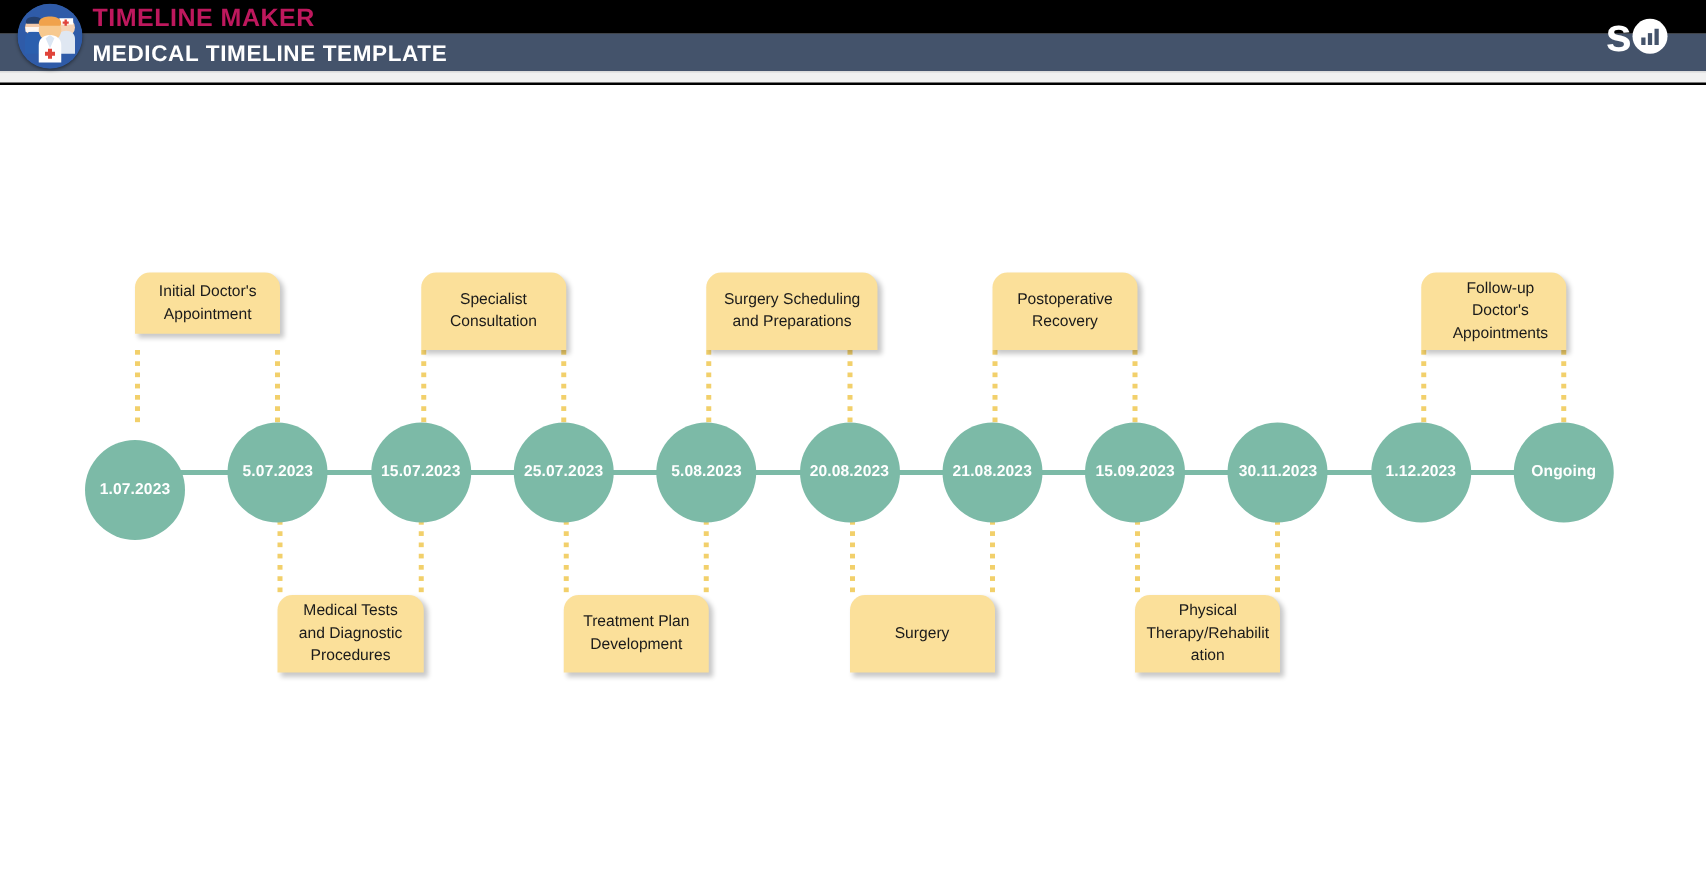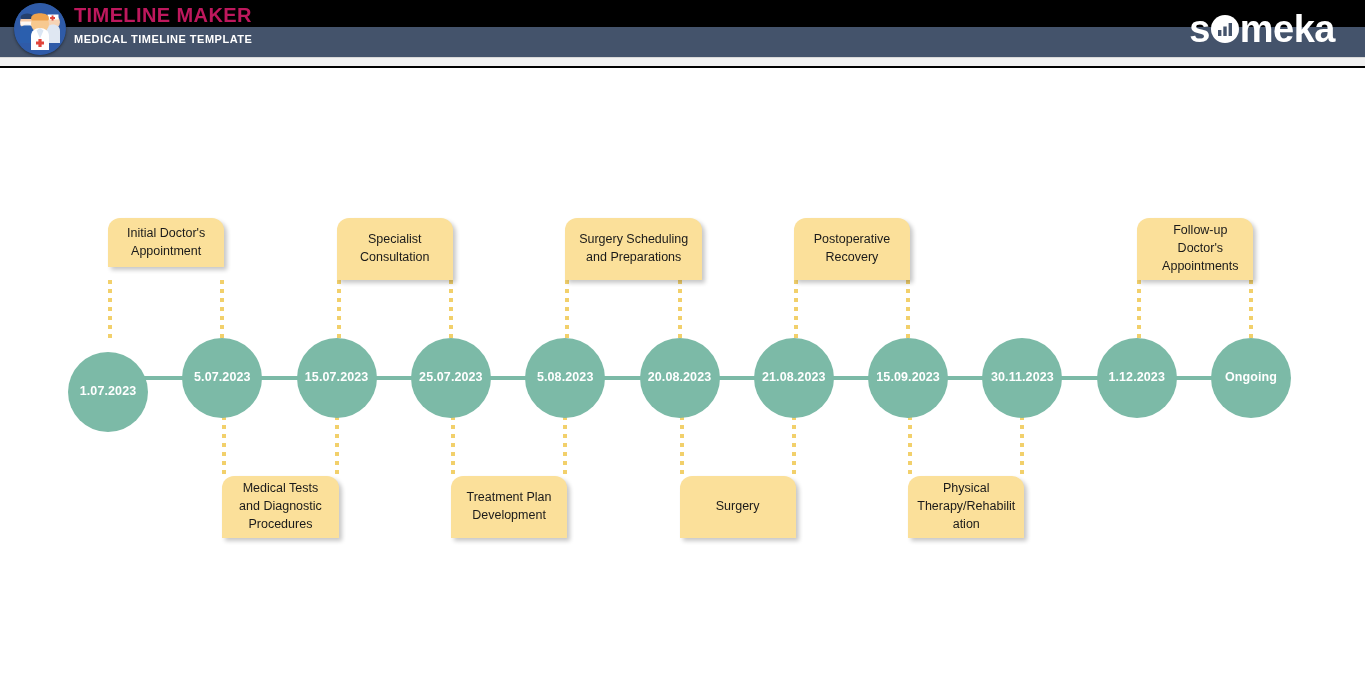--- a/index.html
+++ b/index.html
@@ -41,21 +41,21 @@
 
   .brand-maker {
     position: absolute; left: 74px; top: 4px;
     font-size: 20px; font-weight: bold;
     letter-spacing: .4px;
     color: #be185d;
     z-index: 5;
   }
   .brand-title {
     position: absolute; left: 74px; top: 33px;
-    font-size: 11px; font-weight: bold;
+    font-size: 18px; font-weight: bold;
     letter-spacing: .5px;
     color: #ffffff;
     z-index: 5;
   }
 
   .someka-logo {
     position: absolute; right: 30px; top: 8px;
     font-size: 38px; font-weight: 600;
     color: #ffffff;
     letter-spacing: -0.5px;
@@ -167,21 +167,20 @@
 
 <div class="someka-logo">
   <span>s</span>
   <span class="someka-o">
     <svg width="16" height="16" viewBox="0 0 16 16">
       <rect x="1" y="9" width="3.4" height="6" fill="#44536b"></rect>
       <rect x="6.3" y="5.5" width="3.4" height="9.5" fill="#44536b"></rect>
       <rect x="11.6" y="2" width="3.4" height="13" fill="#44536b"></rect>
     </svg>
   </span>
-  <span>meka</span>
 </div>
 
 <div class="stage">
   <div class="axis-line"></div>
   <div id="nodes-layer">
       <div class="node" style="left: 68px; top: 284px;">
         <span>1.07.2023</span>
       </div>
       <div class="node" style="left: 182.3px; top: 270px;">
         <span>5.07.2023</span>

